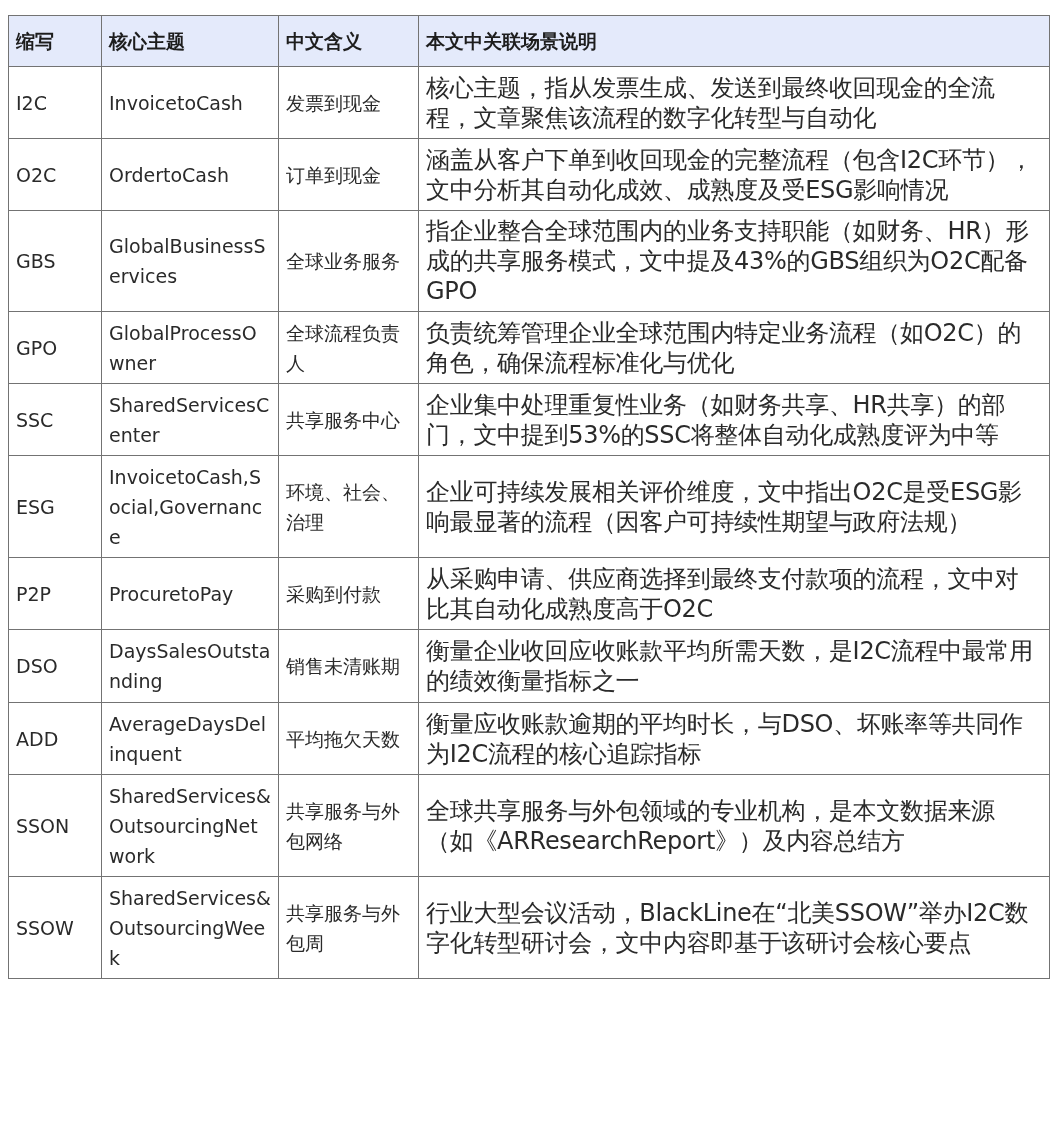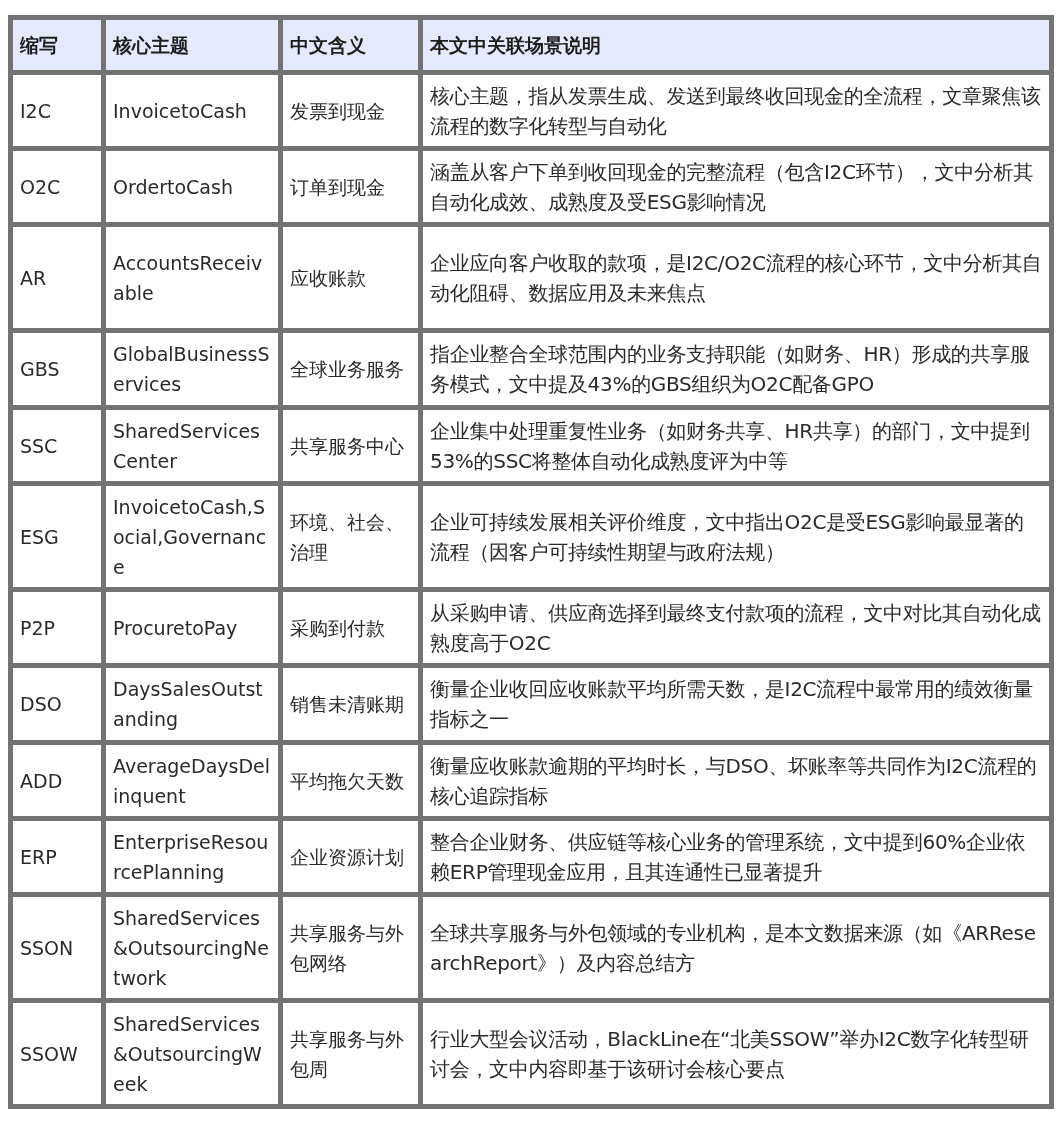--- a/index.html
+++ b/index.html
@@ -17,35 +17,35 @@
     table-layout: fixed;
     width: 1041px;
     font-size: 19px;
     line-height: 30px;
   }
   col.c1 { width: 93px; }
   col.c2 { width: 177px; }
   col.c3 { width: 140px; }
   col.c4 { width: 631px; }
   th, td {
-    border: 5px solid #737373;
+    border: 1px solid #737373;
     padding: 5px 7px;
     text-align: left;
     vertical-align: middle;
     word-break: break-all;
     overflow-wrap: anywhere;
   }
   thead th {
     background: #e4eafb;
     font-weight: bold;
     height: 40px;
     color: #1d1d1d;
   }
   tbody td { background: #ffffff; color: #2a2a2a; }
-  tbody td.desc { font-size: 20px; letter-spacing: -0.3px; margin-left: 36px; }
+  tbody td.desc { font-size: 24px; letter-spacing: -0.3px; margin-left: 36px; }
   tr.r1 td { height: 61px; }
   tr.r2 td { height: 61px; }
   tr.r3 td { height: 91px; }
   tr.r4 td { height: 62px; }
   tr.r5 td { height: 61px; }
   tr.r6 td { height: 61px; }
   tr.r7 td { height: 91px; }
   tr.r8 td { height: 61px; }
   tr.r9 td { height: 62px; }
   tr.r10 td { height: 61px; }
@@ -78,31 +78,31 @@
         <td>InvoicetoCash</td>
         <td>发票到现金</td>
         <td class="desc">核心主题，指从发票生成、发送到最终收回现金的全流程，文章聚焦该流程的数字化转型与自动化</td>
       </tr>
       <tr class="r2">
         <td>O2C</td>
         <td>OrdertoCash</td>
         <td>订单到现金</td>
         <td class="desc">涵盖从客户下单到收回现金的完整流程（包含I2C环节），文中分析其自动化成效、成熟度及受ESG影响情况</td>
       </tr>
-      <tr class="r3">
-        <td>AR</td>
-        <td>AccountsReceivable</td>
-        <td>应收账款</td>
-        <td class="desc">企业应向客户收取的款项，是I2C/O2C流程的核心环节，文中分析其自动化阻碍、数据应用及未来焦点</td>
-      </tr>
       <tr class="r4">
         <td>GBS</td>
         <td>GlobalBusinessServices</td>
         <td>全球业务服务</td>
         <td class="desc">指企业整合全球范围内的业务支持职能（如财务、HR）形成的共享服务模式，文中提及43%的GBS组织为O2C配备GPO</td>
+      </tr>
+      <tr class="r5">
+        <td>GPO</td>
+        <td>GlobalProcessOwner</td>
+        <td>全球流程负责人</td>
+        <td class="desc">负责统筹管理企业全球范围内特定业务流程（如O2C）的角色，确保流程标准化与优化</td>
       </tr>
       <tr class="r6">
         <td>SSC</td>
         <td>SharedServicesCenter</td>
         <td>共享服务中心</td>
         <td class="desc">企业集中处理重复性业务（如财务共享、HR共享）的部门，文中提到53%的SSC将整体自动化成熟度评为中等</td>
       </tr>
       <tr class="r7">
         <td>ESG</td>
         <td>InvoicetoCash,Social,Governance</td>
@@ -120,26 +120,20 @@
         <td>DaysSalesOutstanding</td>
         <td>销售未清账期</td>
         <td class="desc">衡量企业收回应收账款平均所需天数，是I2C流程中最常用的绩效衡量指标之一</td>
       </tr>
       <tr class="r10">
         <td>ADD</td>
         <td>AverageDaysDelinquent</td>
         <td>平均拖欠天数</td>
         <td class="desc">衡量应收账款逾期的平均时长，与DSO、坏账率等共同作为I2C流程的核心追踪指标</td>
       </tr>
-      <tr class="r11">
-        <td>ERP</td>
-        <td>EnterpriseResourcePlanning</td>
-        <td>企业资源计划</td>
-        <td class="desc">整合企业财务、供应链等核心业务的管理系统，文中提到60%企业依赖ERP管理现金应用，且其连通性已显著提升</td>
-      </tr>
       <tr class="r12">
         <td>SSON</td>
         <td>SharedServices&amp;OutsourcingNetwork</td>
         <td>共享服务与外包网络</td>
         <td class="desc">全球共享服务与外包领域的专业机构，是本文数据来源（如《ARResearchReport》）及内容总结方</td>
       </tr>
       <tr class="r13">
         <td>SSOW</td>
         <td>SharedServices&amp;OutsourcingWeek</td>
         <td>共享服务与外包周</td>

